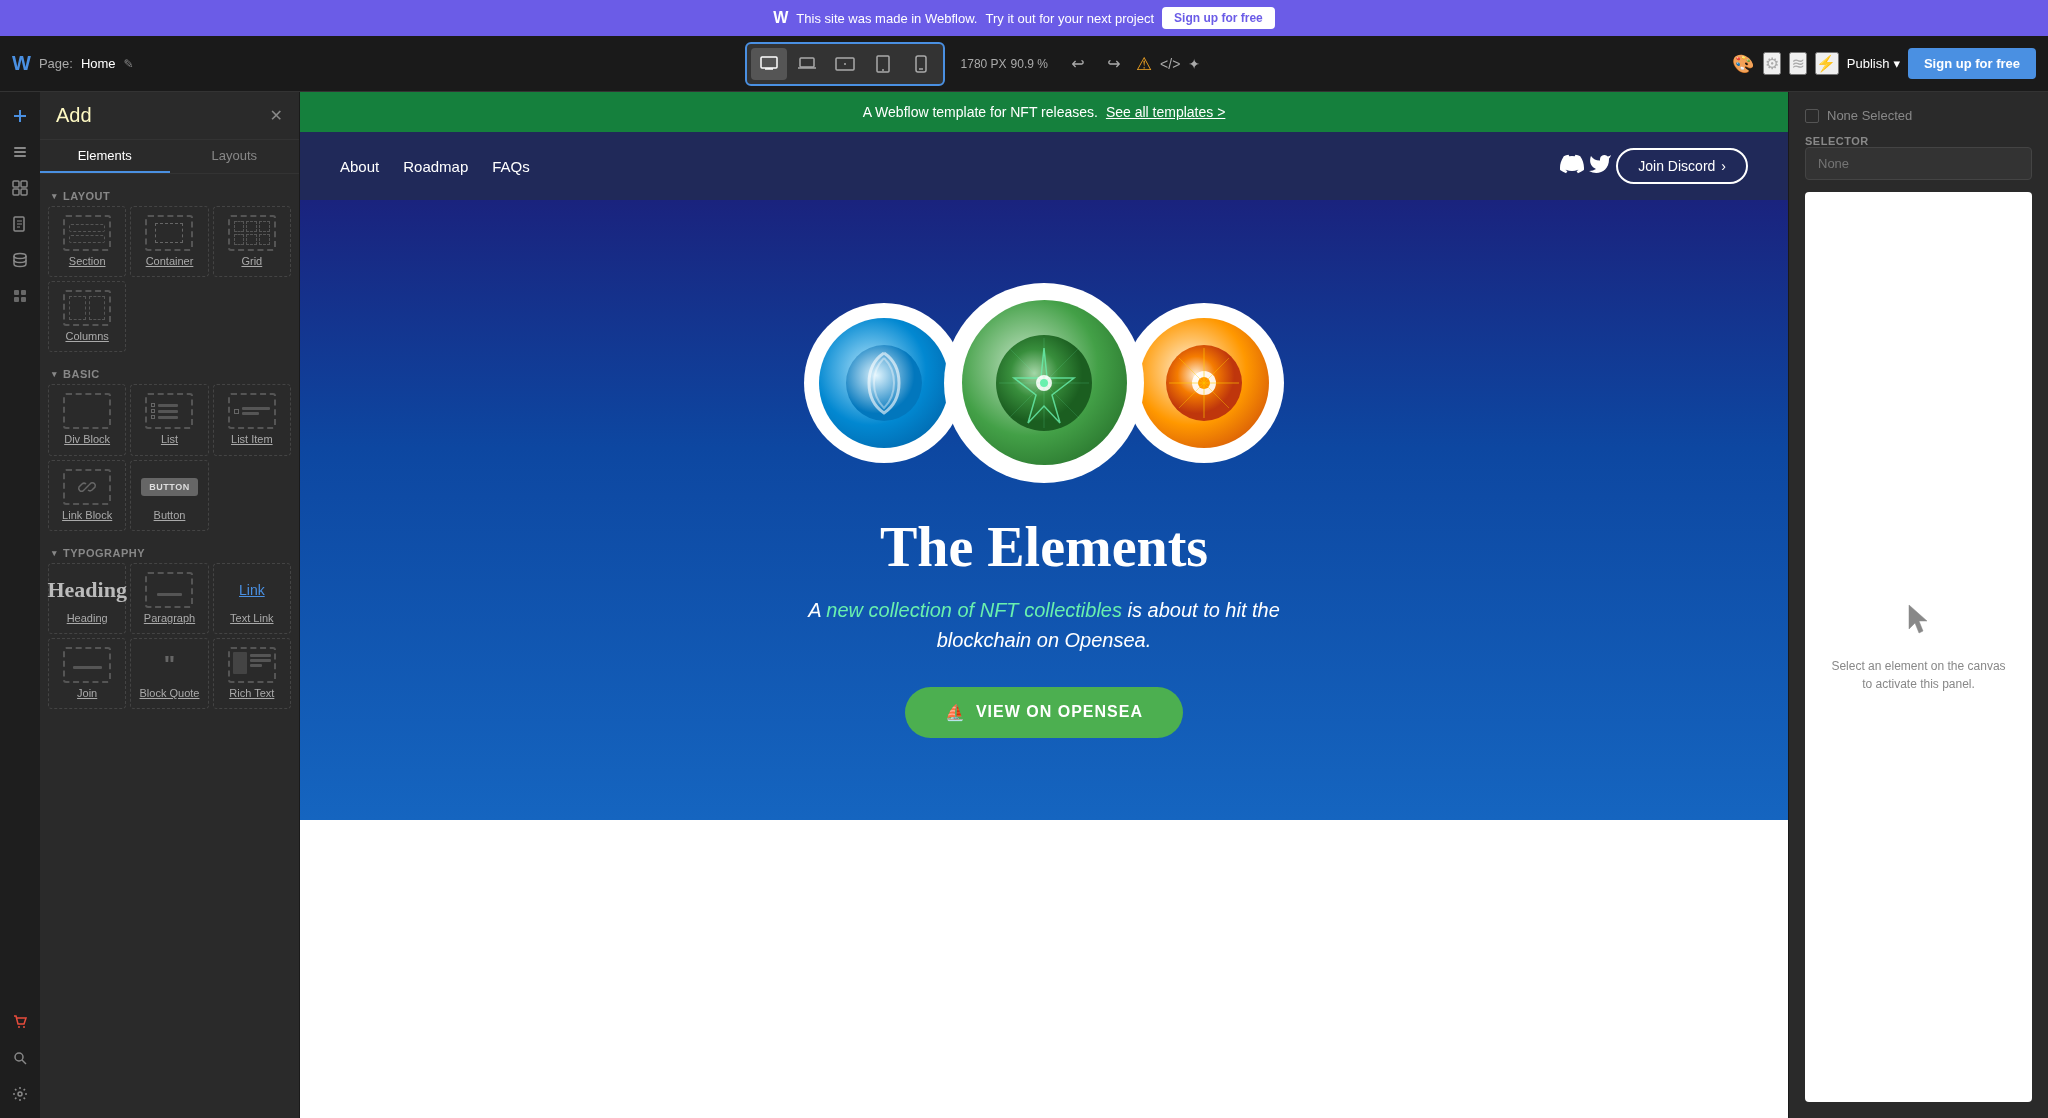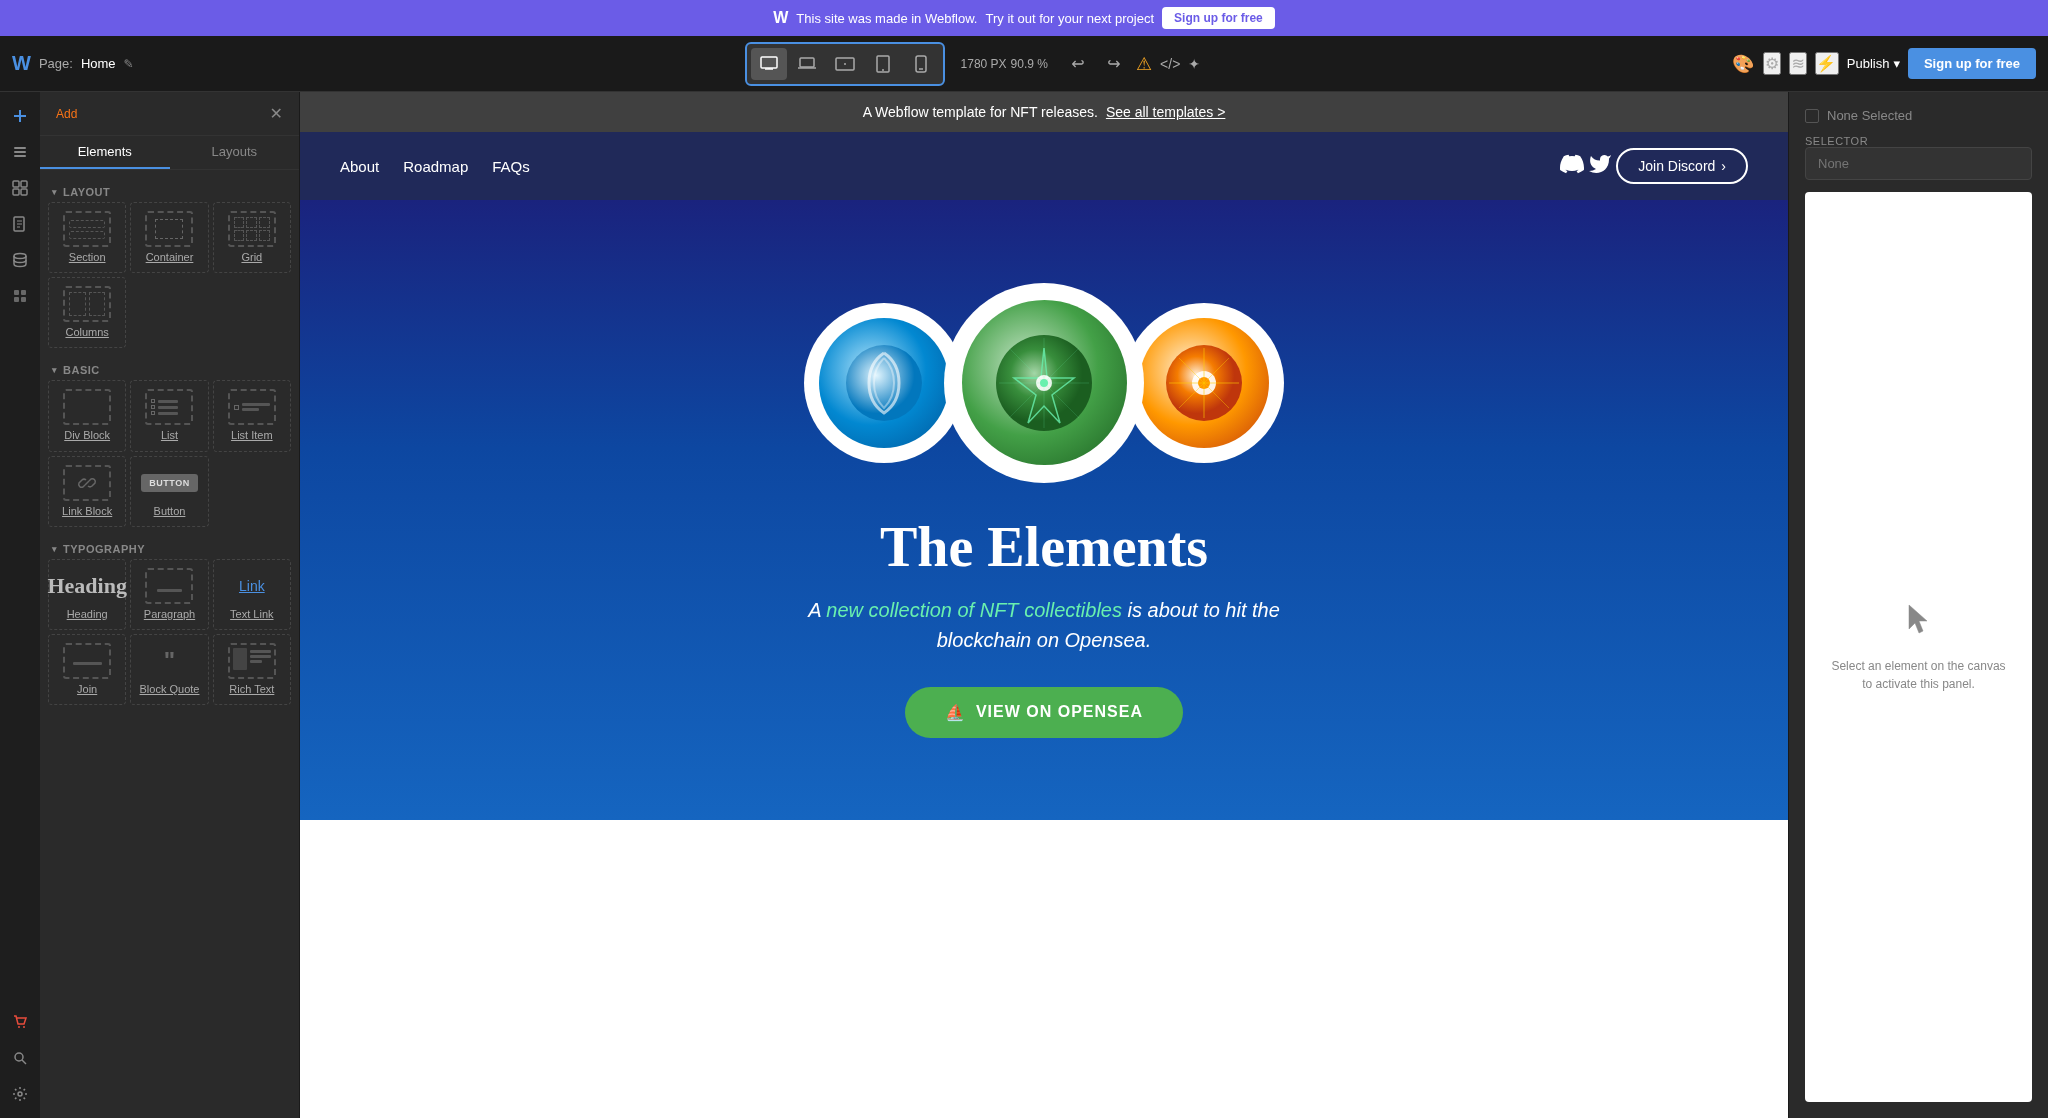--- a/index.html
+++ b/index.html
@@ -211,22 +211,22 @@
     }
 
     .add-header {
       display: flex;
       align-items: center;
       justify-content: space-between;
       padding: 12px 16px;
       border-bottom: 1px solid #333;
     }
     .add-title {
-      color: #f97316;
-      font-size: 12px;
+      color: #fef9c3;
+      font-size: 20px;
       font-weight: 500;
     }
     .close-btn {
       color: #888;
       font-size: 16px;
       cursor: pointer;
       background: none;
       border: none;
     }
 
@@ -308,21 +308,21 @@
     
     .canvas-area {
       flex: 1;
       background: #3a3a3a;
       overflow: hidden;
       position: relative;
     }
 
     
     .site-banner {
-      background: #404040;
+      background: #15803d;
       padding: 12px 20px;
       display: flex;
       align-items: center;
       justify-content: center;
       gap: 8px;
       color: white;
       font-size: 14px;
     }
     .site-banner a { color: white; text-decoration: underline; }
 
@@ -469,21 +469,21 @@
       width: 14px;
       height: 14px;
       border: 1px solid #555;
       border-radius: 2px;
       background: transparent;
     }
 
     .selector-label {
       color: #888;
       font-size: 11px;
-      font-weight: 400;
+      font-weight: 700;
       text-transform: uppercase;
       letter-spacing: 0.5px;
     }
     .selector-input {
       background: #333;
       border: 1px solid #444;
       border-radius: 4px;
       padding: 8px 12px;
       color: #888;
       font-size: 13px;

